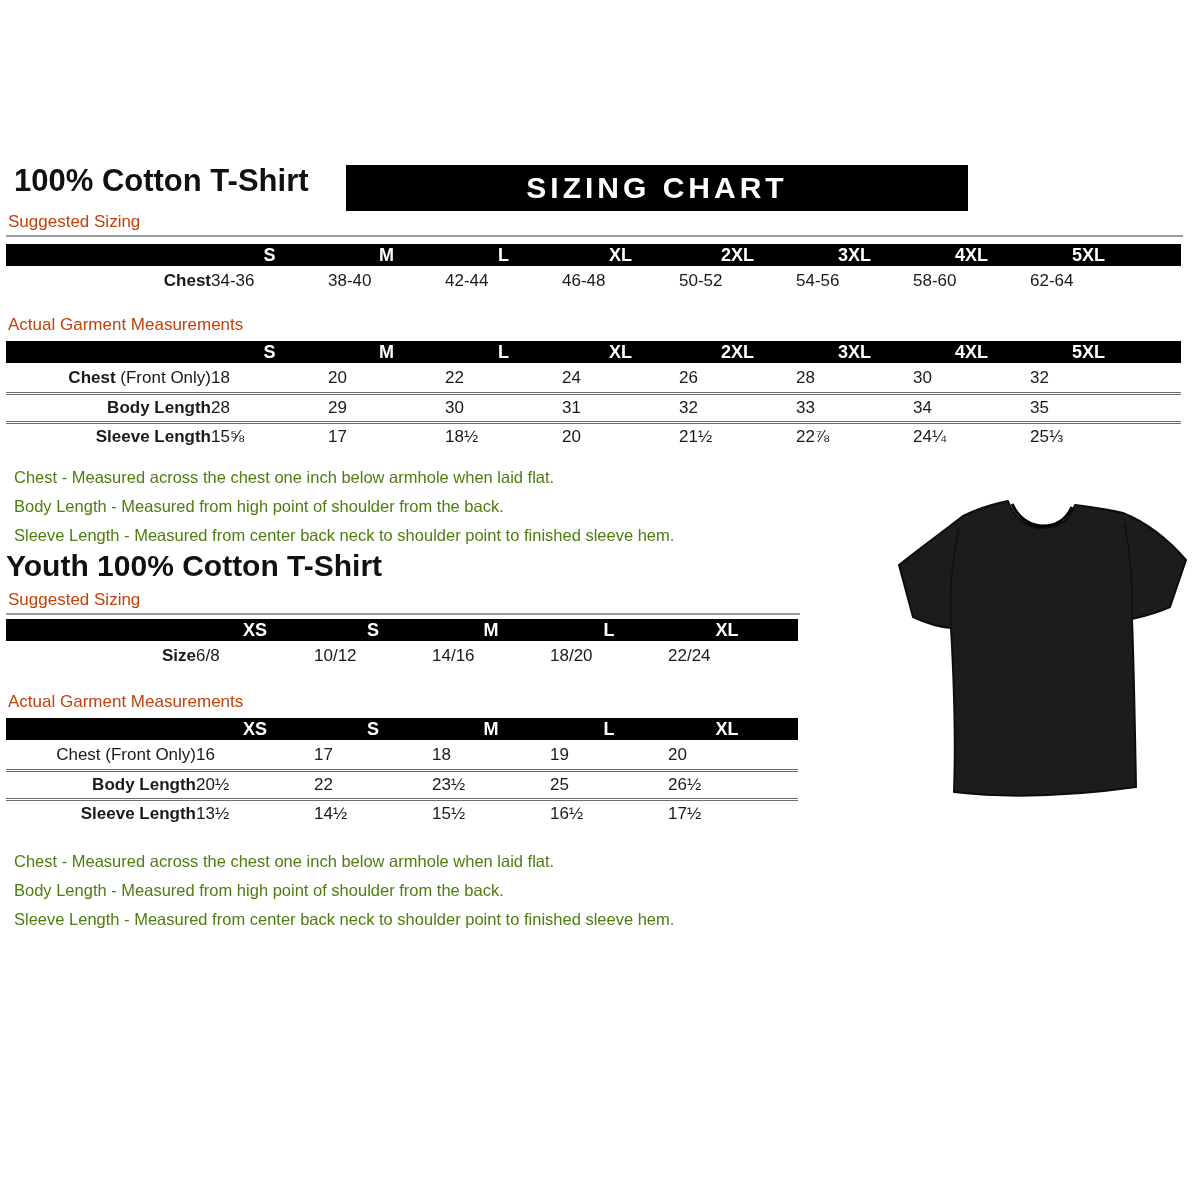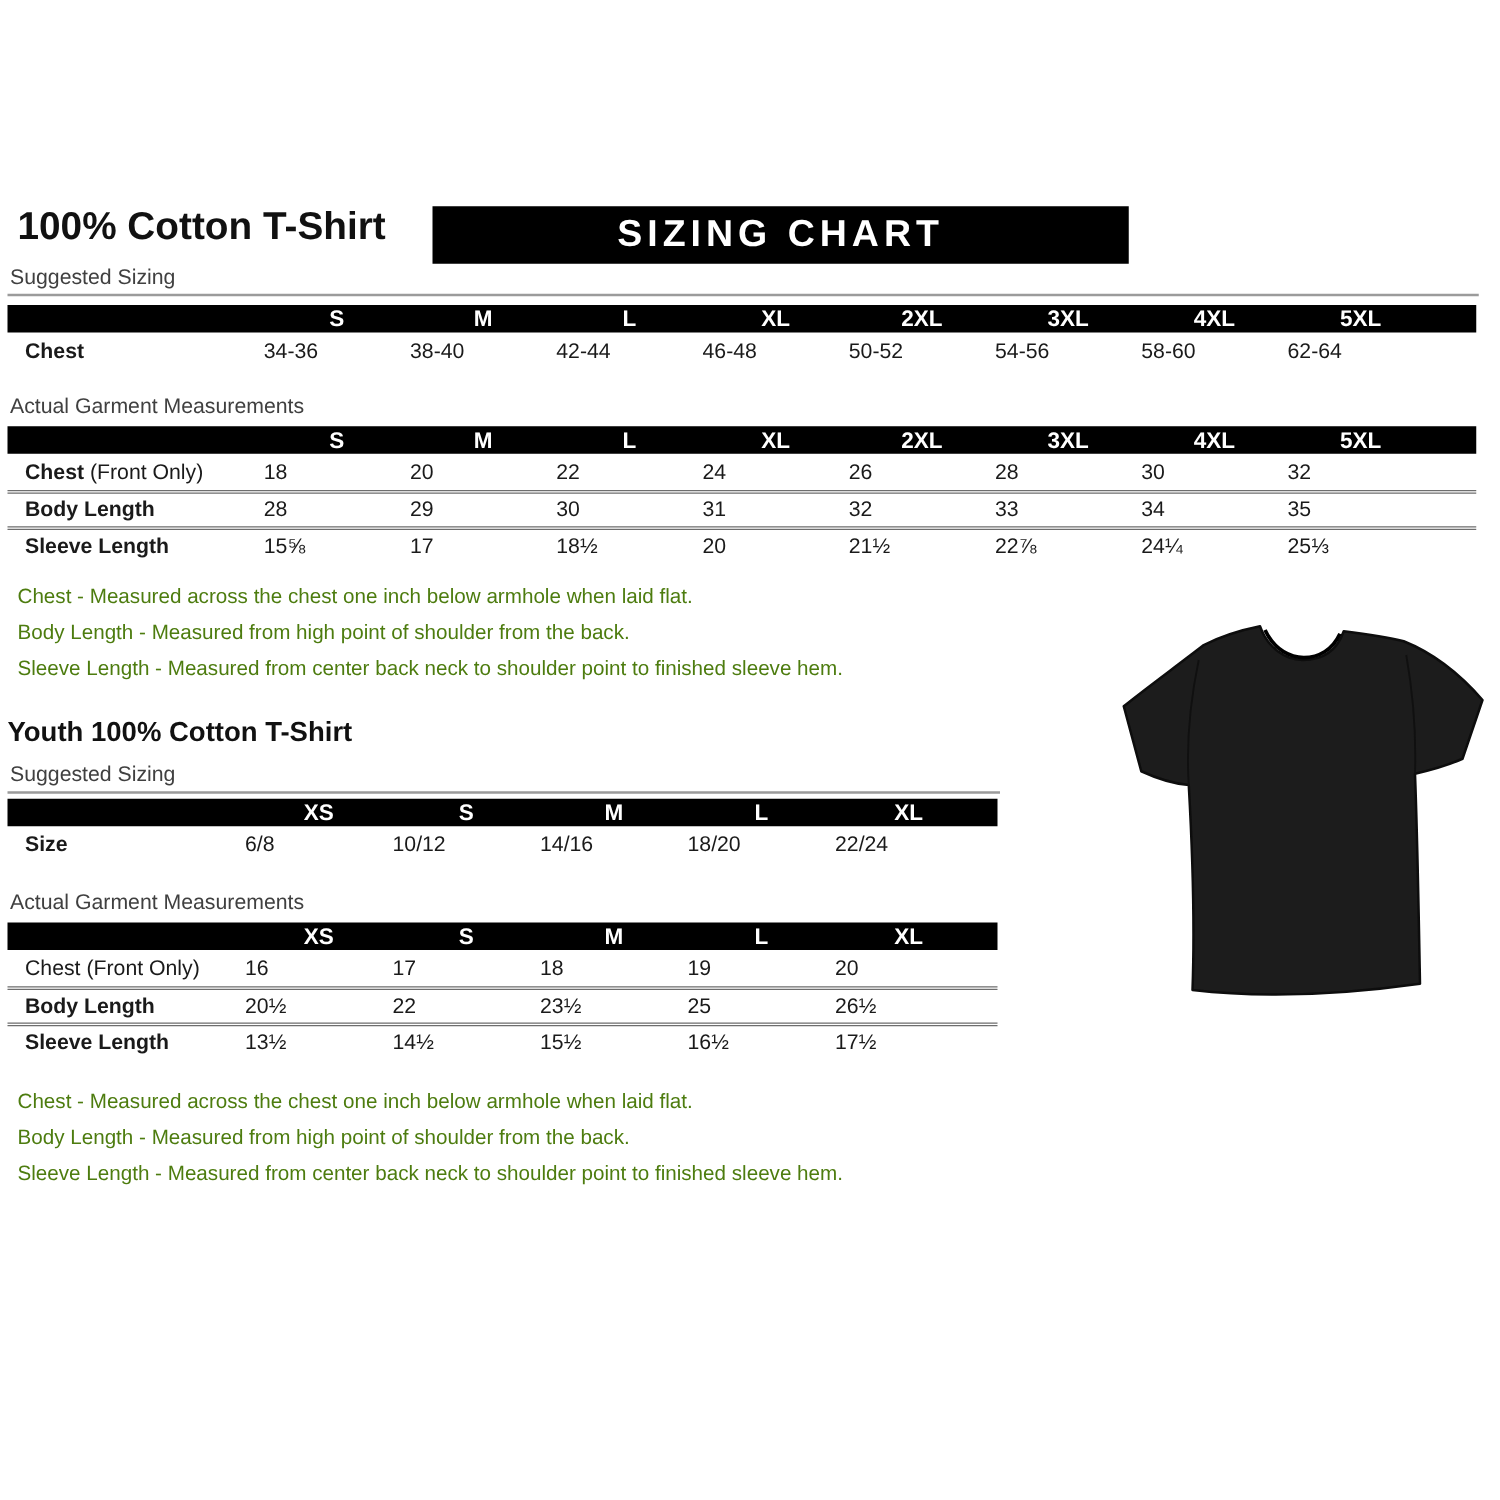--- a/index.html
+++ b/index.html
@@ -6,42 +6,42 @@
   body{
     width:1200px;height:1200px;background:#ffffff;
     font-family:"Liberation Sans","DejaVu Sans",sans-serif;color:#1a1a1a;
     -webkit-font-smoothing:antialiased;
   }
   .page{position:relative;width:1200px;height:1200px;overflow:hidden;background:#fff;}
   .content{position:absolute;top:164px;left:6px;width:1188px;}
 
   .h1{font-size:31px;font-weight:bold;margin:0 0 0 8px;line-height:34px;color:#111;}
   .banner{
-    position:absolute;left:340px;top:1px;width:557px;height:46px;background:#000;
+    position:absolute;left:340px;top:1px;width:622px;height:46px;background:#000;
     color:#fff;display:flex;align-items:center;justify-content:center;
     font-size:30px;font-weight:bold;letter-spacing:4px;
   }
-  .h2{font-size:22px;font-weight:bold;margin:20px 0 0 0;line-height:32px;color:#111;}
+  .h2{font-size:30px;font-weight:bold;margin:0 0 0 0;line-height:32px;color:#111;}
 
   .section-label{
-    font-size:17px;color:#404040;padding:0 0 3px 2px;line-height:20px;
+    font-size:17px;color:#c2410c;padding:0 0 3px 2px;line-height:20px;
   }
   .section-label.underlined{border-bottom:2px solid #9b9b9b;}
   .w-adult{width:1175px;}
   .w-youth{width:792px;}
 
   .tbl{margin-top:7px;}
   .tbl .row{display:grid;align-items:center;}
   .tbl.adult .row{grid-template-columns:205px repeat(8,117px);width:1175px;box-sizing:border-box;padding-right:34px;}
   .tbl.youth .row{grid-template-columns:190px repeat(5,118px);width:792px;box-sizing:border-box;padding-right:4px;}
   .tbl .row.bar{background:#000;color:#fff;height:22px;}
   .tbl .row.bar .cell{font-weight:bold;font-size:18px;text-align:center;line-height:22px;}
   .tbl .row.body{height:29px;}
   .tbl .row.body .cell{font-size:17px;}
-  .tbl .cell.label{text-align:left;padding-left:14px;}
+  .tbl .cell.label{text-align:right;padding-left:14px;}
   .tbl .cell.val{}
   .tbl .bold{font-weight:bold;}
   .tbl.lined .row.body + .row.body{border-top:3px double #6e6e6e;}
   .mt14{margin-top:14px;}
   .mt20{margin-top:20px;}
   .mt8{margin-top:8px;}
   .mt22{margin-top:22px;}
 
   .notes{margin:13px 0 0 8px;}
   .notes .note{font-size:16.5px;line-height:29px;color:#4d7c0f;}

